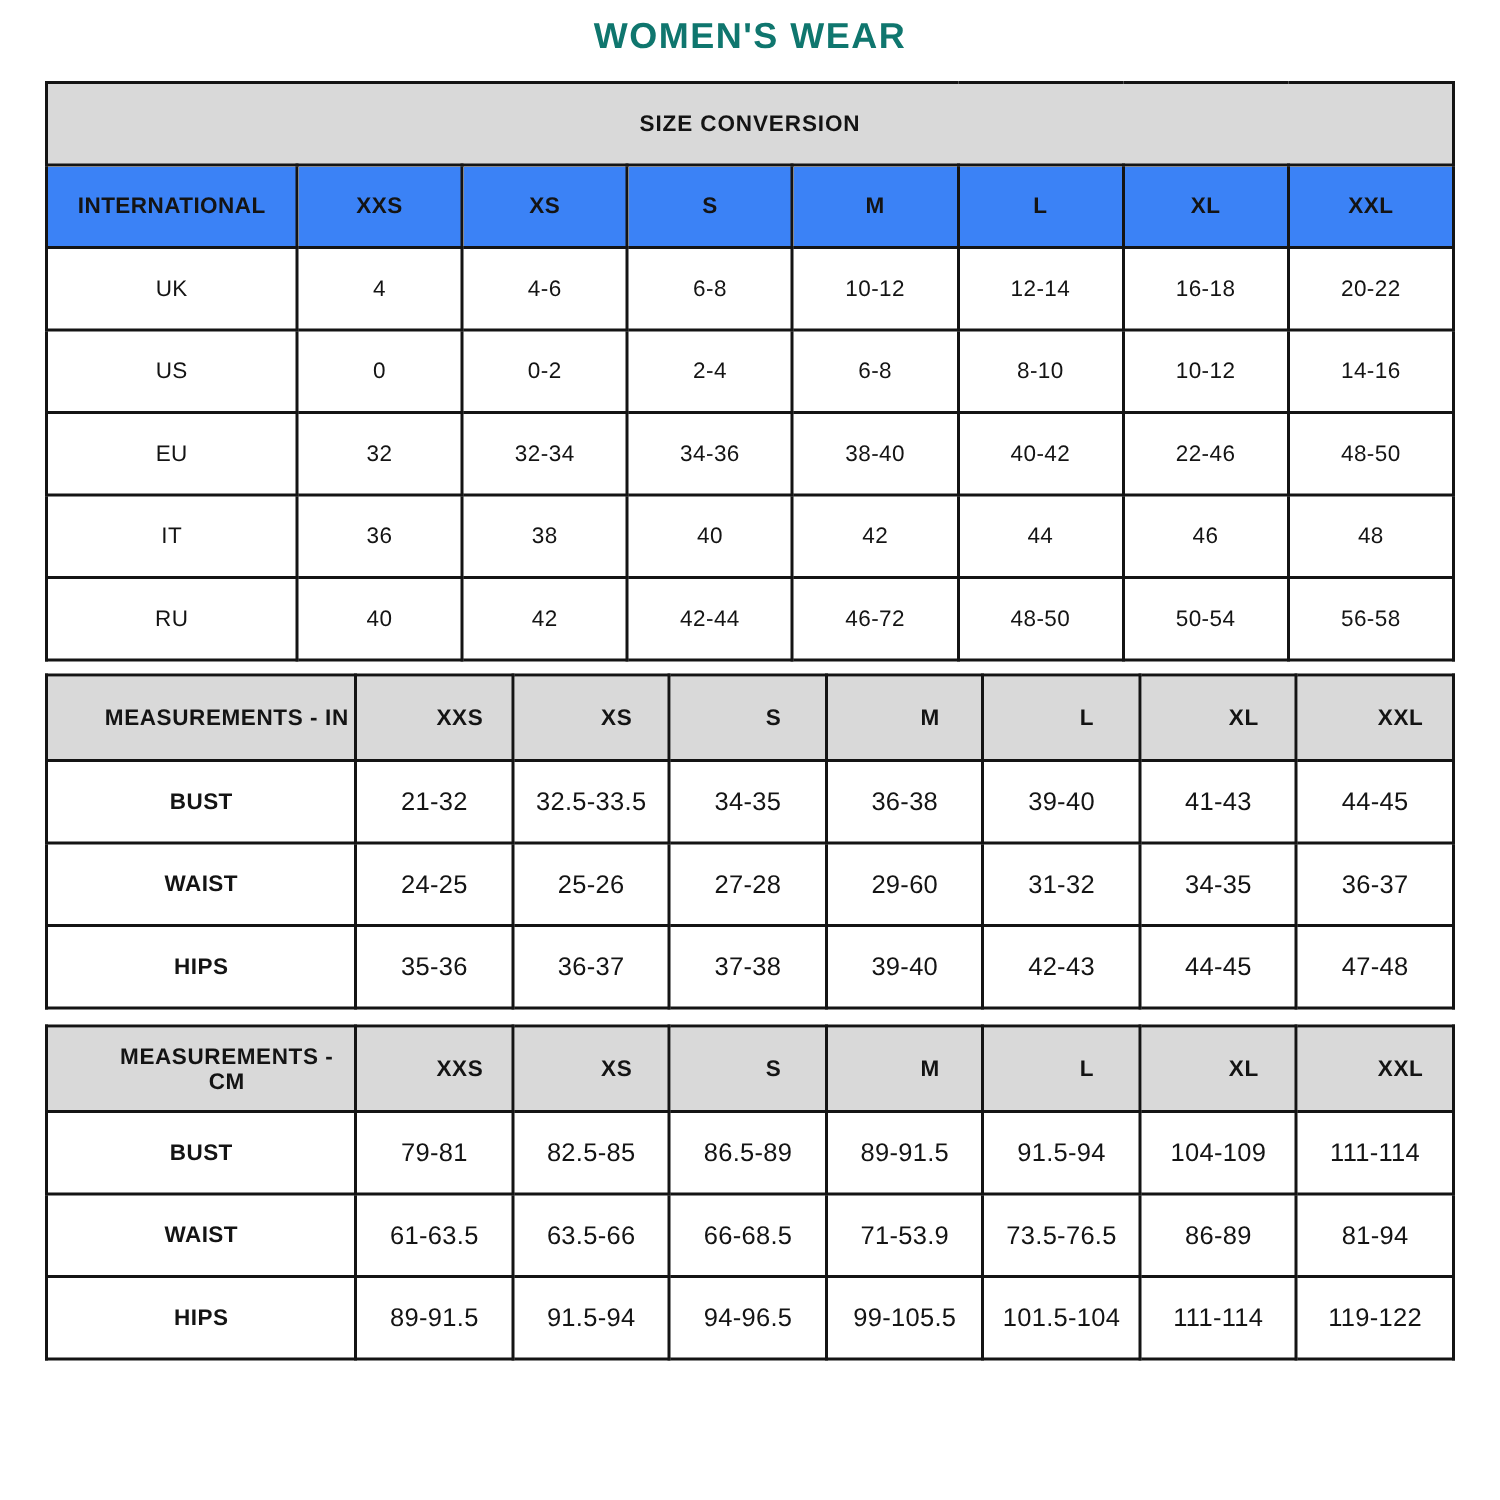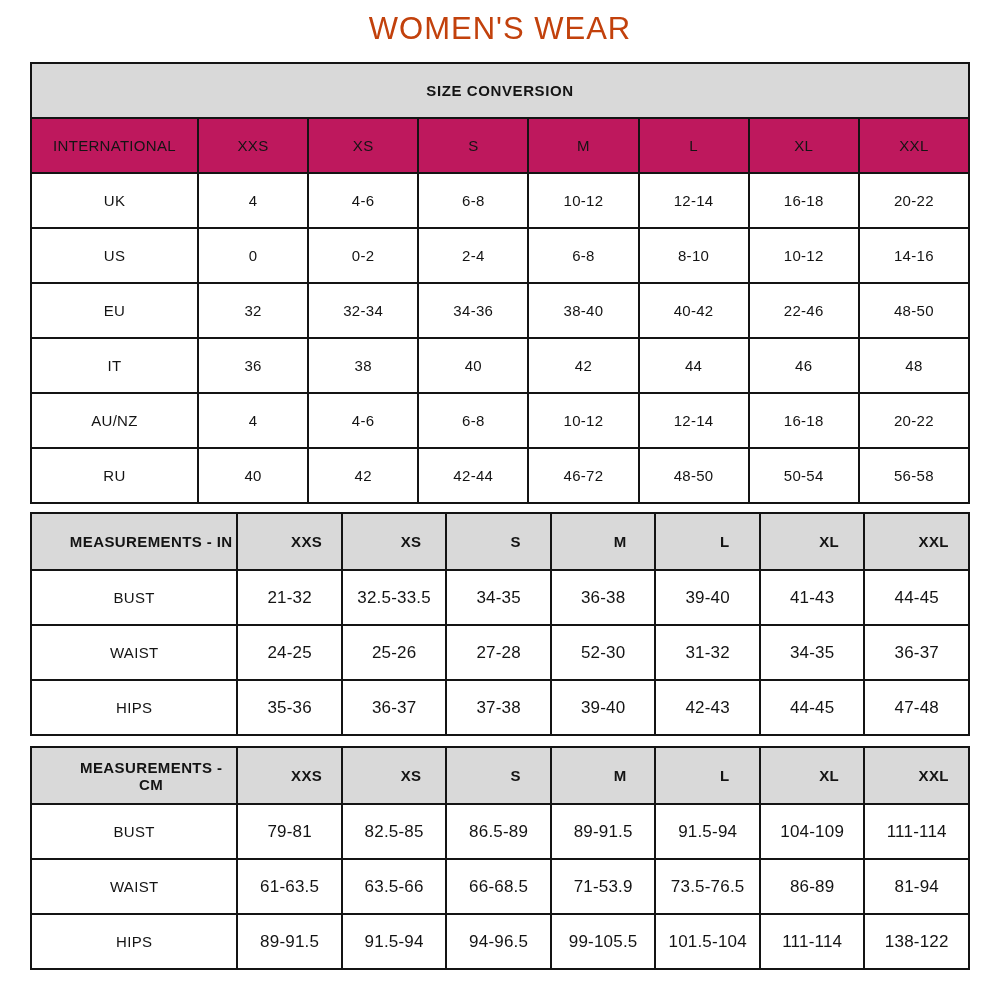--- a/index.html
+++ b/index.html
@@ -7,24 +7,24 @@
     width:1000px;height:1000px;
     background:#ffffff;
     color:#141414;
     font-family:"Liberation Sans", sans-serif;
     box-sizing:border-box;
   }
   .page{padding:11px 30px 0 30px;}
   h1.page-title{
     margin:0 0 15px 0;
     text-align:center;
-    font-size:31px;
-    font-weight:400;
+    font-size:24px;
+    font-weight:700;
     letter-spacing:1px;
-    color:#c2410c;
+    color:#0f766e;
   }
   table{
     width:100%;
     border-collapse:collapse;
     table-layout:fixed;
     border:2px solid #141414;
   }
   table.conv{margin-bottom:8px;}
   table.meas-in{margin-bottom:10px;}
   th,td{
@@ -36,37 +36,37 @@
   }
   
   .conv .title-row th{
     background:#d9d9d9;
     font-weight:700;
     font-size:15px;
     letter-spacing:0.6px;
     height:49px;
   }
   .conv thead tr.gen-head th{
-    background:#be185d;
-    font-weight:400;
+    background:#3b82f6;
+    font-weight:700;
   }
   .conv tr{height:55px;}
   .conv th,.conv td{font-size:15px;letter-spacing:0.3px;font-weight:400;}
   .conv .title-row th{font-weight:700;}
   
   .meas thead th{
     background:#d9d9d9;
     font-weight:700;
     font-size:15px;
     letter-spacing:0.4px;
     height:55px;
     padding-left:36px;
   }
   .meas tbody tr{height:55px;}
-  .meas tbody th{font-size:15px;font-weight:400;letter-spacing:0.3px;margin-left:40px;}
+  .meas tbody th{font-size:15px;font-weight:700;letter-spacing:0.3px;margin-left:40px;}
   .meas tbody td{font-size:17px;font-weight:400;letter-spacing:0.2px;}
 </style>
 </head>
 <body>
 
 <div class="page">
 
   <h1 class="page-title">WOMEN'S WEAR</h1>
 
   <table class="conv">
@@ -130,30 +130,20 @@
           <th>IT</th>
           <td>36</td>
           <td>38</td>
           <td>40</td>
           <td>42</td>
           <td>44</td>
           <td>46</td>
           <td>48</td>
         </tr>
         <tr>
-          <th>AU/NZ</th>
-          <td>4</td>
-          <td>4-6</td>
-          <td>6-8</td>
-          <td>10-12</td>
-          <td>12-14</td>
-          <td>16-18</td>
-          <td>20-22</td>
-        </tr>
-        <tr>
           <th>RU</th>
           <td>40</td>
           <td>42</td>
           <td>42-44</td>
           <td>46-72</td>
           <td>48-50</td>
           <td>50-54</td>
           <td>56-58</td>
         </tr>
       </tbody>
@@ -191,21 +181,21 @@
           <td>36-38</td>
           <td>39-40</td>
           <td>41-43</td>
           <td>44-45</td>
         </tr>
         <tr>
           <th>WAIST</th>
           <td>24-25</td>
           <td>25-26</td>
           <td>27-28</td>
-          <td>52-30</td>
+          <td>29-60</td>
           <td>31-32</td>
           <td>34-35</td>
           <td>36-37</td>
         </tr>
         <tr>
           <th>HIPS</th>
           <td>35-36</td>
           <td>36-37</td>
           <td>37-38</td>
           <td>39-40</td>
@@ -261,18 +251,18 @@
           <td>81-94</td>
         </tr>
         <tr>
           <th>HIPS</th>
           <td>89-91.5</td>
           <td>91.5-94</td>
           <td>94-96.5</td>
           <td>99-105.5</td>
           <td>101.5-104</td>
           <td>111-114</td>
-          <td>138-122</td>
+          <td>119-122</td>
         </tr>
       </tbody>
   </table>
 
 </div>
 
 </body></html>

